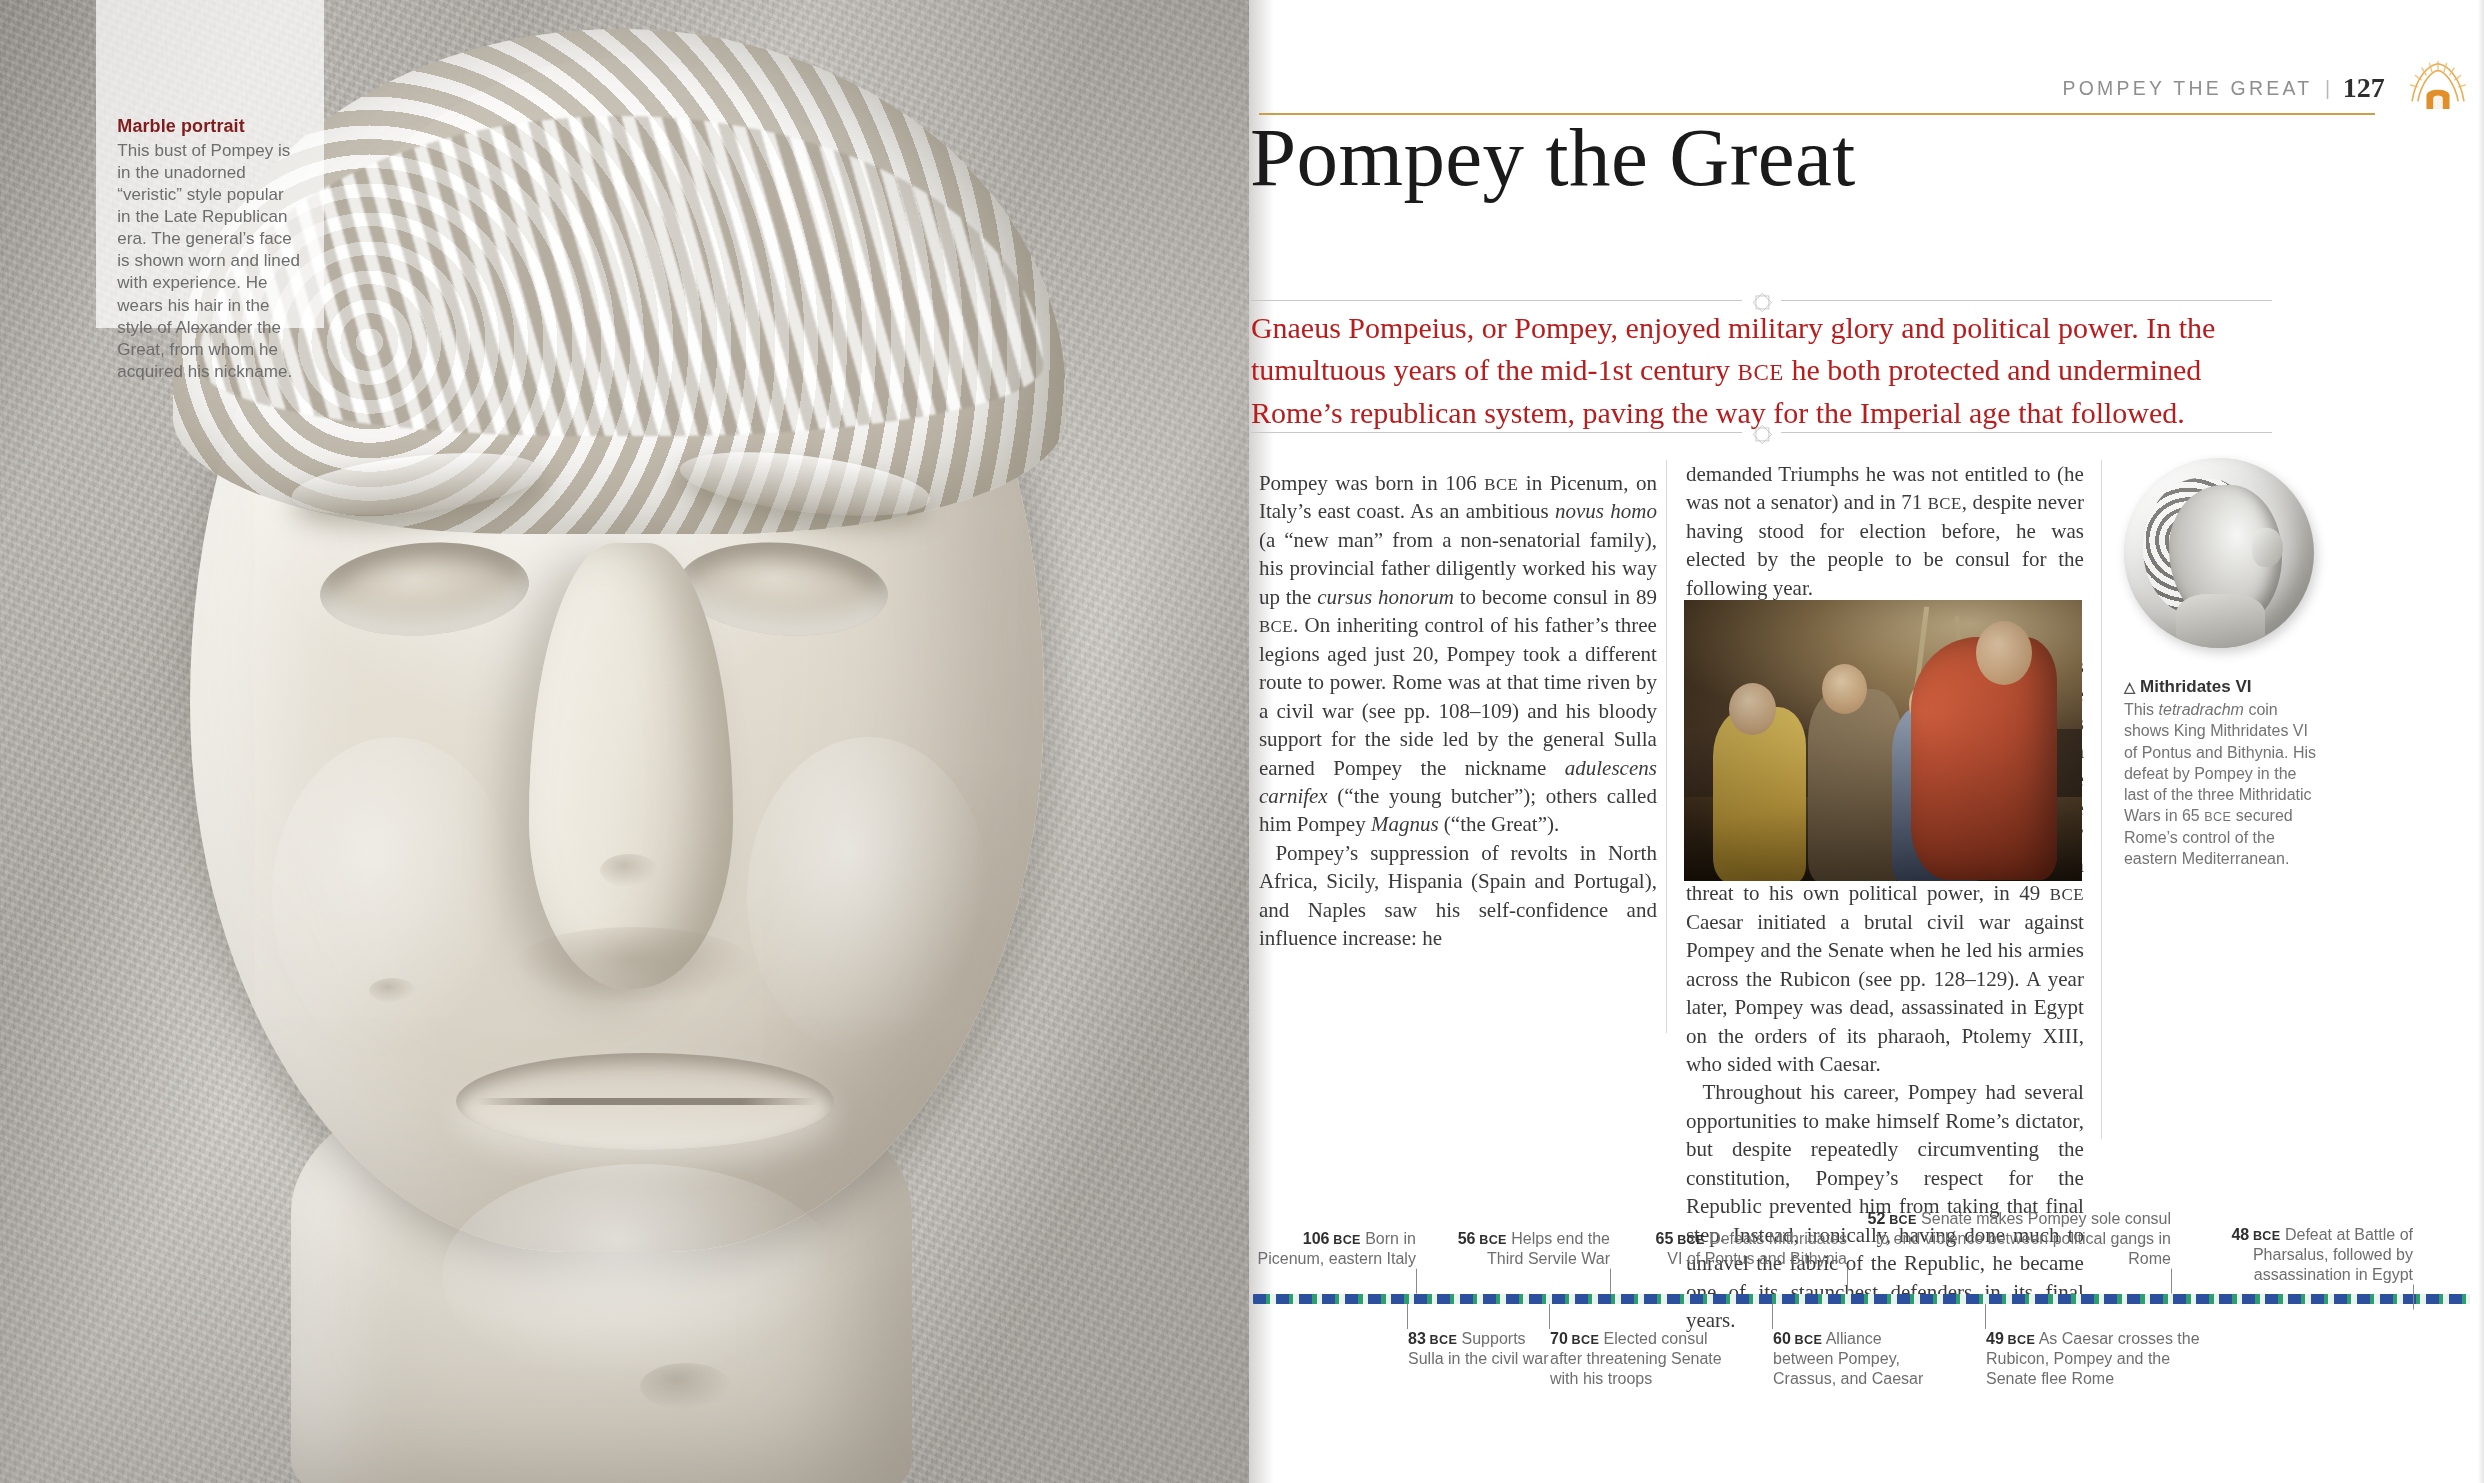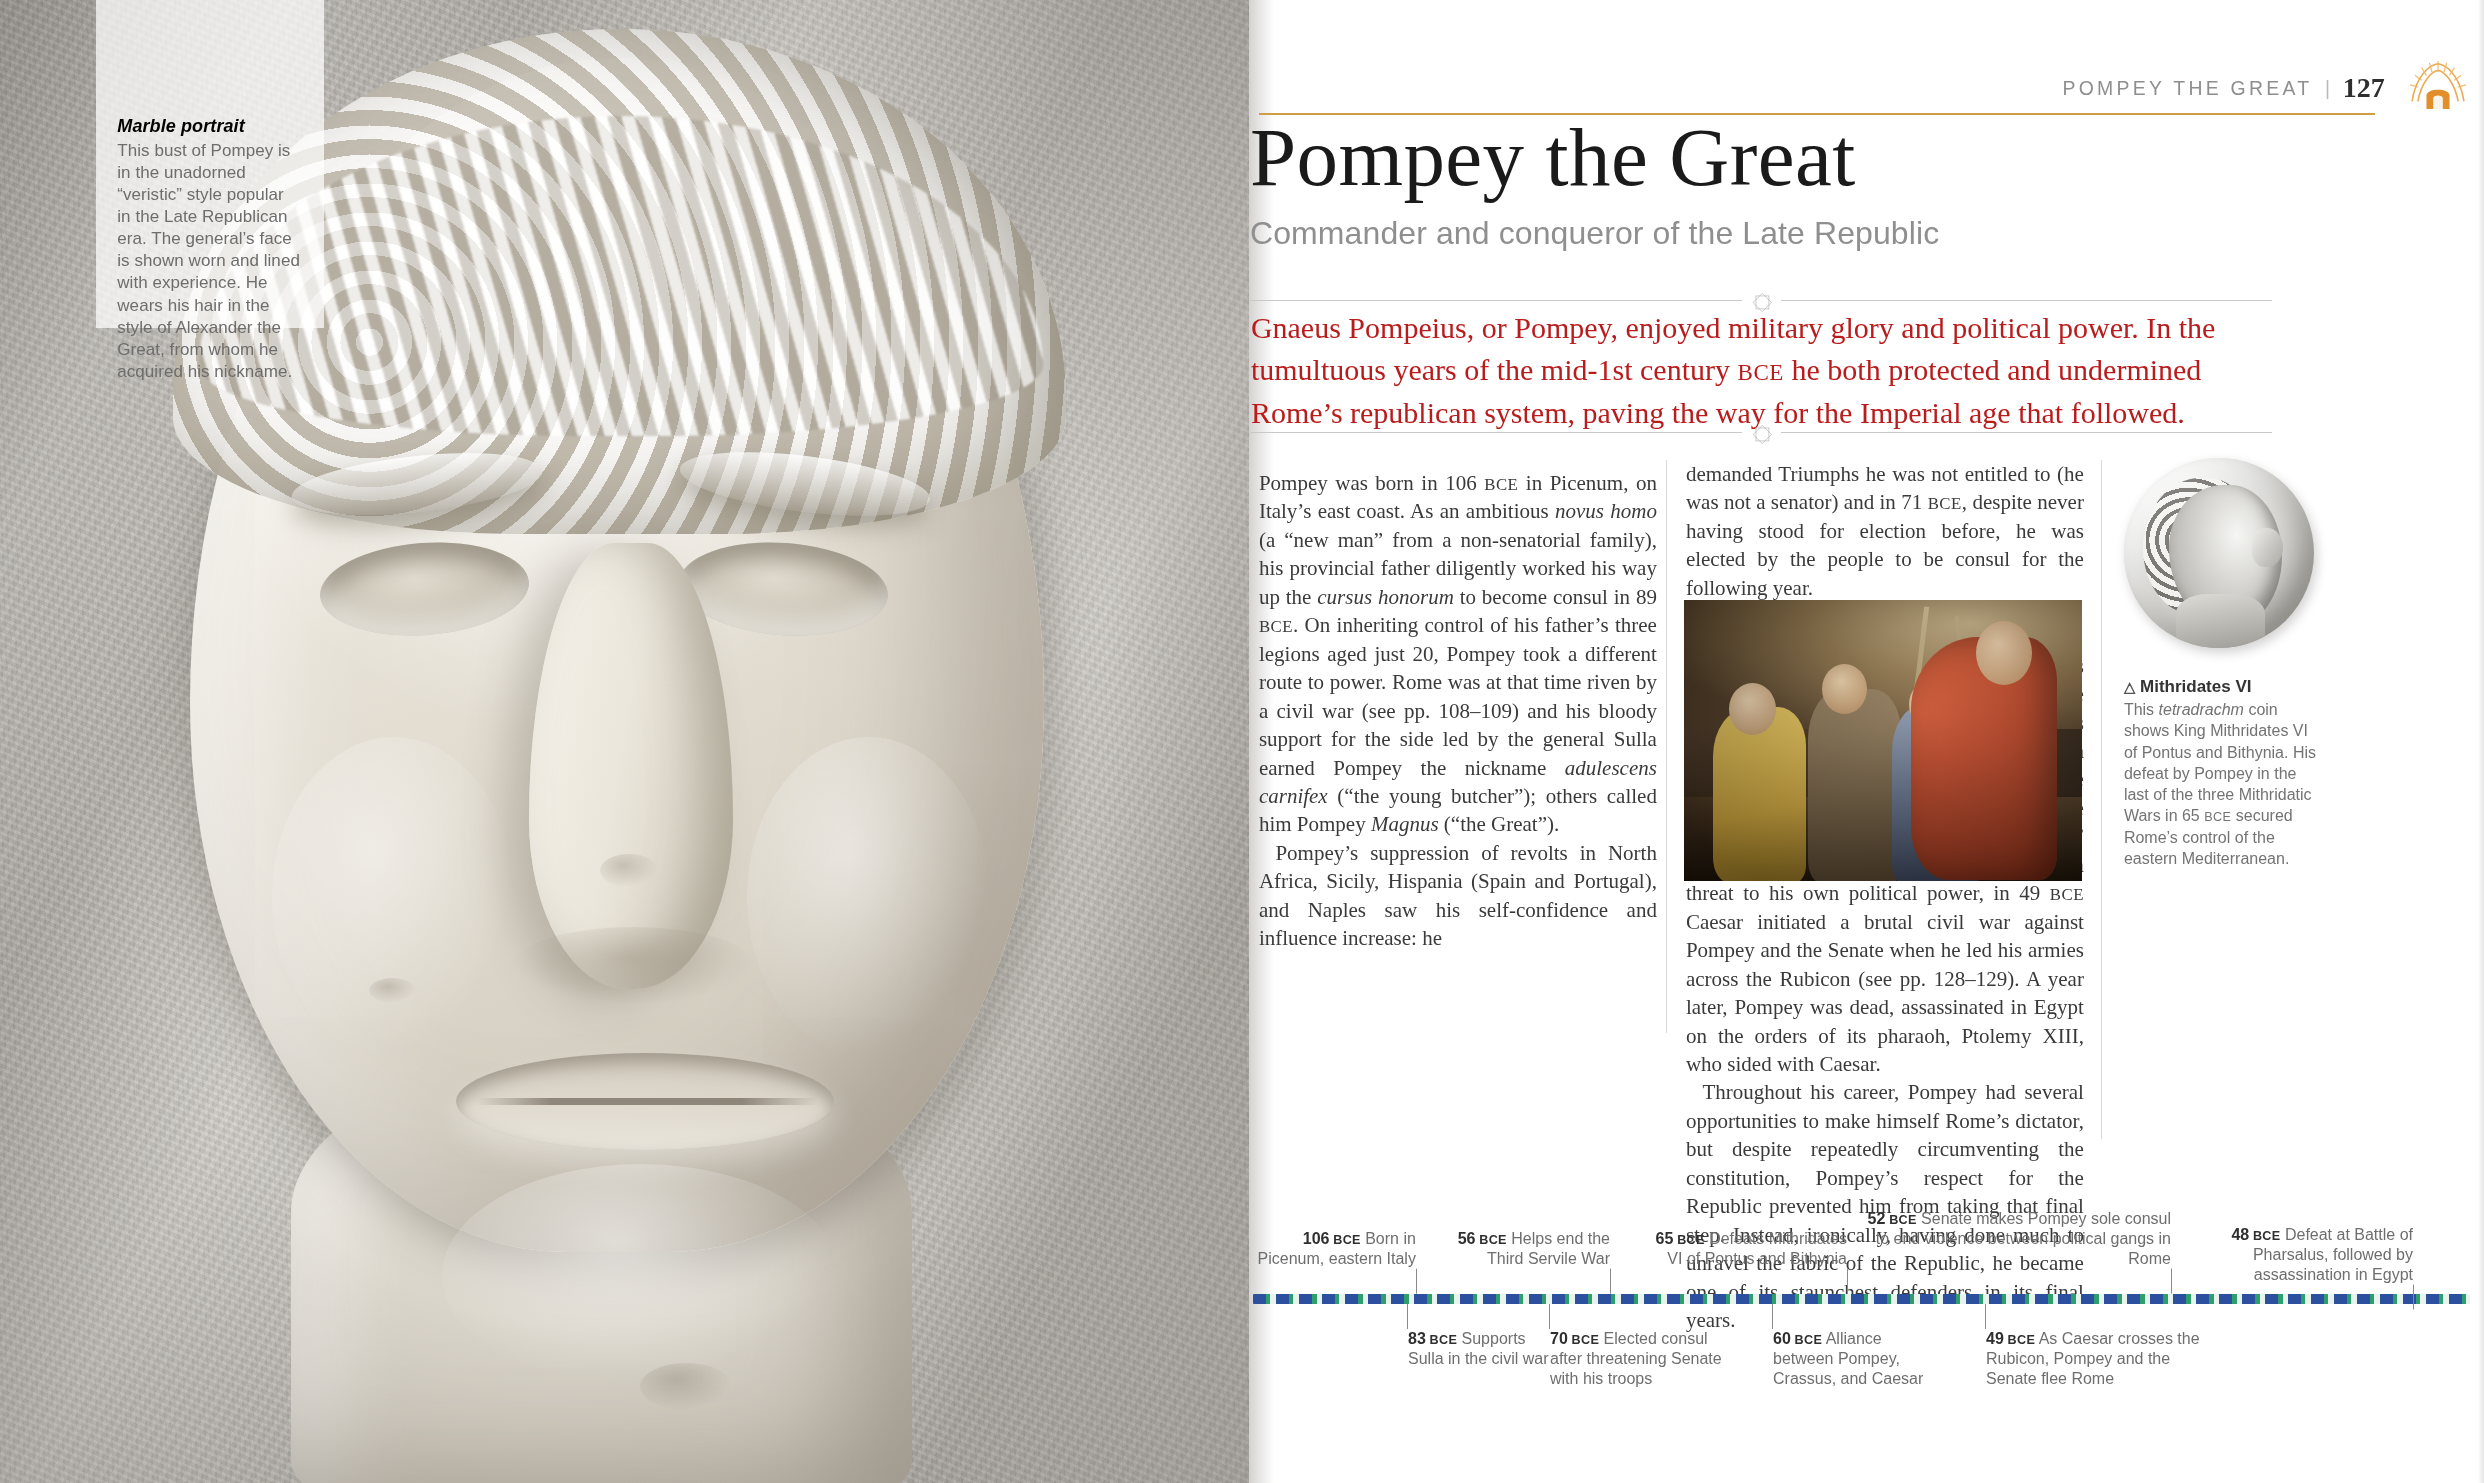--- a/index.html
+++ b/index.html
@@ -132,22 +132,22 @@
   .bust .chip2 { left: 640px; top: 1363px; width: 92px; height: 47px; }
   .bust .chip3 { left: 369px; top: 978px; width: 47px; height: 25px; }
 
   
   .photo-caption {
     position: absolute; left: 96px; top: 0; width: 228px; height: 328px;
     background: rgba(255,255,255,0.72);
     padding: 116px 23px 0 21.3px;
   }
   .photo-caption h4 {
-    font-size: 18px; font-weight: bold; color: #000000;
-    letter-spacing: 0.1px; margin-bottom: 2.9px; font-style: italic;
+    font-size: 18px; font-weight: bold; color: #7f1d1d;
+    letter-spacing: 0.1px; margin-bottom: 2.9px;
   }
   .photo-caption p {
     font-size: 17px; line-height: 1.30; color: #6d6d6d; letter-spacing: 0.05px;
   }
 
   
   .right-page {
     position: relative; width: 1235px; height: 1484px; background: #fff;
   }
   .gutter-shadow {
@@ -433,21 +433,20 @@
             <line x1="62" y1="27" x2="54" y2="29"></line>
           </g>
           <path d="M21 52 L21 38 C21 30, 45 30, 45 38 L45 52 Z" fill="#e08f2a"></path>
           <path d="M28 52 L28 41 C28 37, 38 37, 38 41 L38 52 Z" fill="#f7f4ee"></path>
         </svg>
       </span>
     </div>
 
     <div class="title-block">
       <h1 class="page-title">Pompey the Great</h1>
-      <div class="page-subtitle">Commander and conqueror of the Late Republic</div>
     </div>
 
     <div class="ornament-row" style="top:291px">
       <span class="line"></span>
       <span class="ornament"></span>
       <span class="line"></span>
     </div>
 
     <div class="intro">Gnaeus Pompeius, or Pompey, enjoyed military glory and political power. In the tumultuous years of the mid-1st century <span class="sc">BCE</span> he both protected and undermined Rome’s republican system, paving the way for the Imperial age that followed.</div>
 

